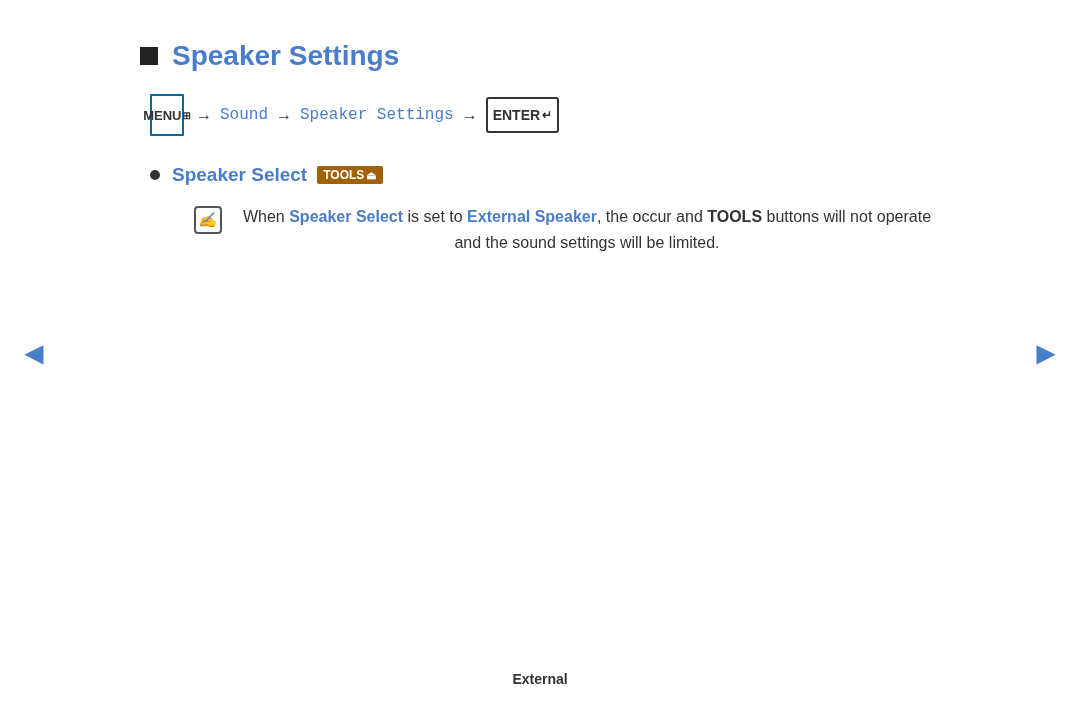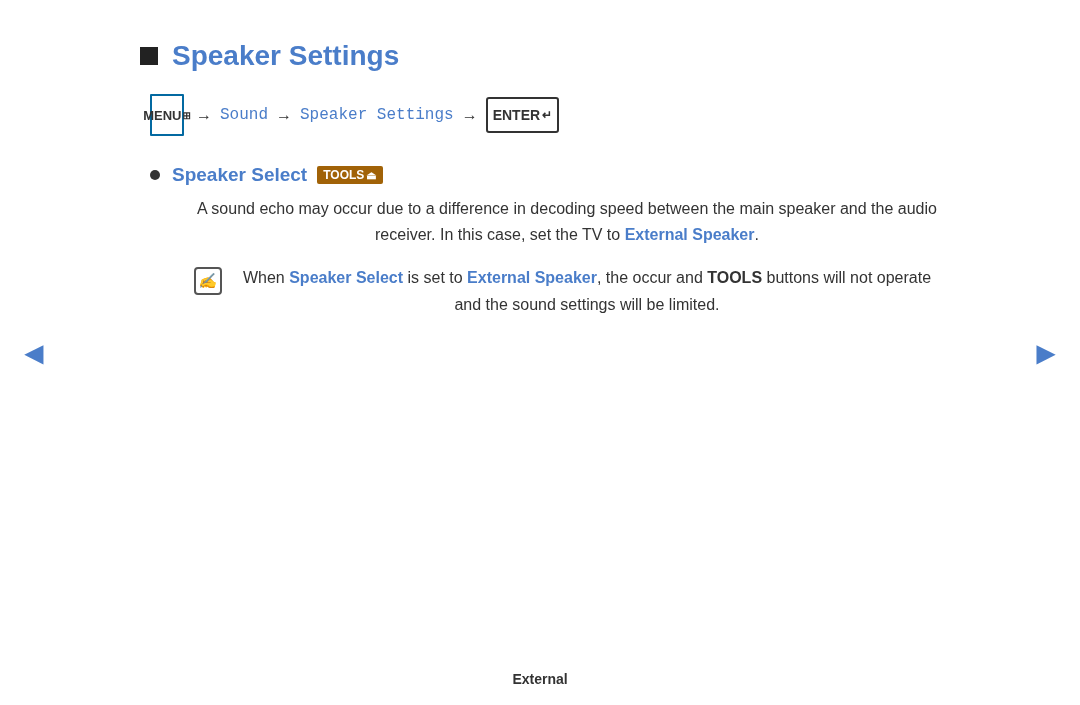--- a/index.html
+++ b/index.html
@@ -256,23 +256,20 @@
       <div>
 
         <div class="section-header">
           <span class="section-title-link">Speaker Select</span>
           <span class="tools-badge">
             <span>TOOLS</span>
               <span class="tools-icon-char">⏏</span>
           </span>
         </div>
 
-        <p class="description-text">
-          <span>A sound echo may occur due to a difference in decoding speed between the main speaker and the audio receiver. In this case, set the TV to </span><span class="link">External Speaker</span><span>.</span>
-        </p>
 
         <div class="note-box">
           <div class="note-icon">✍</div>
           <p class="note-text">
             <span>When </span><span class="link">Speaker Select</span><span> is set to </span><span class="link">External Speaker</span><span>, the occur and </span><span class="bold-word">TOOLS</span><span> buttons will not operate and the sound settings will be limited.</span>
           </p>
         </div>
 
       </div>
     </li>

